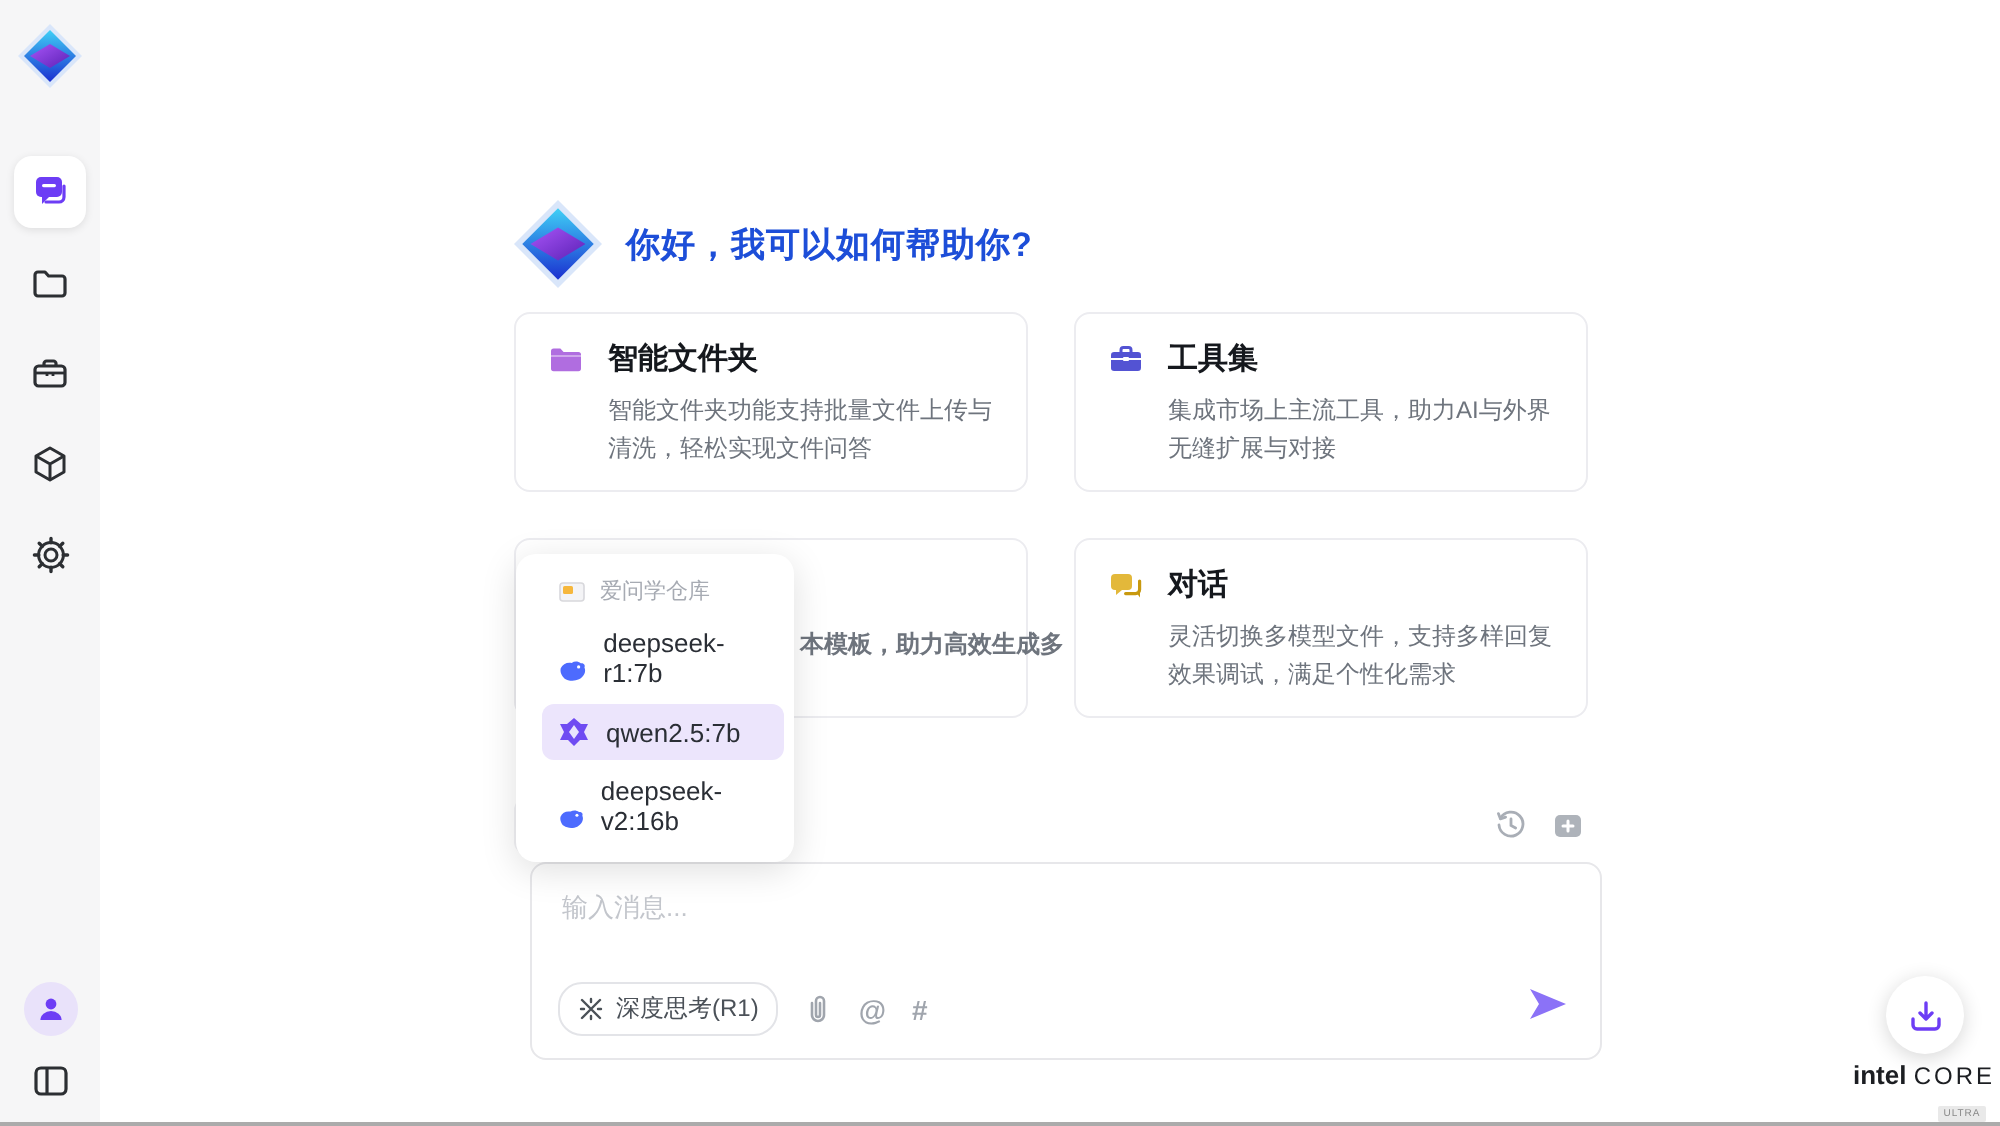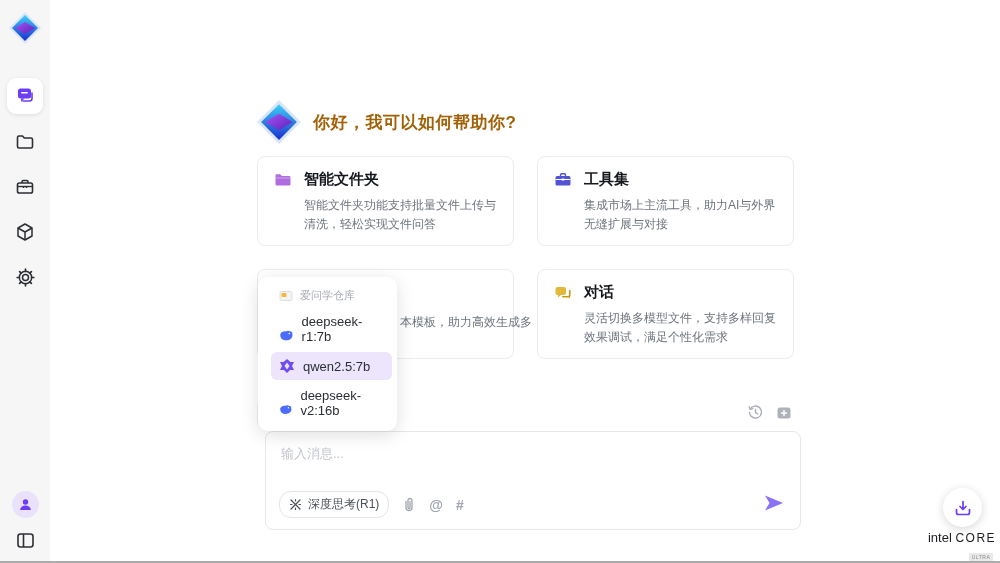--- a/index.html
+++ b/index.html
@@ -16,28 +16,28 @@
   .nav-folder { margin-top:10px; }
   .nav-gap { margin-top:9px; }
   .side-bottom { position:absolute; bottom:10px; left:0; width:50px; display:flex; flex-direction:column; align-items:center; }
   .avatar { width:27px; height:27px; border-radius:50%; background:#e9e2fa; display:flex; align-items:center; justify-content:center; margin-bottom:9px; cursor:pointer; }
 
   
   .main { position:absolute; left:50px; top:0; width:950px; height:561px; background:#fff; border-radius:10px 0 0 0; }
   .col { position:absolute; left:207px; top:0; width:537px; }
 
   .greeting { position:absolute; top:100px; left:0; display:flex; align-items:center; gap:12px; }
-  .greeting-text { font-size:17px; font-weight:bold; color:#a16207; letter-spacing:.5px; }
+  .greeting-text { font-size:17px; font-weight:bold; color:#1d4ed8; letter-spacing:.5px; }
 
   .cards { position:absolute; top:156px; left:0; width:537px; display:grid; grid-template-columns:1fr 1fr; column-gap:16px; row-gap:19px;gap:23px; }
   .card { border:1px solid #ececf0; border-radius:8px; background:#fff; padding:13px 16px 12px 16px; min-height:74px; position:relative; cursor:pointer; }
   .card-head { display:flex; align-items:center; gap:12px; }
   .card-title { font-size:15px; font-weight:bold; color:#15181d; }
   .card-desc { margin-top:7px; margin-left:30px; font-size:12px; color:#6e747d; line-height:1.55; }
-  .card-desc-frag { position:absolute; left:142px; top:44px; font-size:12px; color:#6e747d; white-space:nowrap; }
+  .card-desc-frag { position:absolute; left:142px; top:44px; font-size:12px; color:#6e747d; white-space:nowrap;font-weight:bold; }
 
   
   .dropdown { position:absolute; left:1px; top:277px; width:139px; background:#fff; border-radius:10px; box-shadow:0 4px 18px rgba(0,0,0,.13); padding:5px 5px 7px 13px; z-index:15; }
   .dd-header { display:flex; align-items:center; gap:7px; padding:6px 8px 5px 8px; font-size:11px; color:#a7abb3; }
   .dd-item { display:flex; align-items:flex-end; gap:8px; padding:6px 8px; font-size:13px; color:#2a2e35; border-radius:6px; cursor:pointer; }
   .dd-item + .dd-item { margin-top:2px; }
   .dd-item.selected { background:#ece5fc; }
 
   
   .model-row { position:absolute; top:399px; left:0; width:537px; height:29px; }
@@ -51,21 +51,21 @@
   .toolbar { position:absolute; left:13px; bottom:11px; display:flex; align-items:center; gap:13px; }
   .think-pill { display:inline-flex; align-items:center; gap:6px; border:1px solid #e3e4e8; border-radius:12px; padding:4px 9px; font-size:12px; color:#4b5158; background:#fff; cursor:pointer; }
   .tb-icon { color:#a0a5ad; font-size:14px; display:flex; align-items:center; cursor:pointer; }
   .at-glyph { font-size:14px; font-weight:bold; color:#a0a5ad; }
   .send-btn { position:absolute; right:15px; bottom:13px; cursor:pointer; }
 
   
   .fab { position:absolute; left:943px; top:488px; width:39px; height:39px; border-radius:50%; background:#fff; box-shadow:0 2px 10px rgba(0,0,0,.16); display:flex; align-items:center; justify-content:center; cursor:pointer; z-index:25; }
   .intel { position:absolute; left:922px; top:530px; width:80px; text-align:center; z-index:25; }
   .intel-line { font-size:13px; color:#1c1e22; }
-  .intel-word { font-weight:normal; letter-spacing:0; }
+  .intel-word { font-weight:bold; letter-spacing:0; }
   .core-word { font-weight:normal; letter-spacing:1.5px; font-size:12px; text-transform:uppercase; }
   .intel-badge { display:inline-block; margin-left:38px; margin-top:1px; background:#e9e9e9; color:#8a8a8a; font-size:5px; letter-spacing:.5px; padding:1px 3px; border-radius:1px; }
 
   .window-bottom-line { position:absolute; left:0; bottom:0; width:1000px; height:2px; background:#ababab; z-index:30; }
 </style>
 </head>
 <body>
 
 <div class="sidebar">
   <div class="logo-box">

